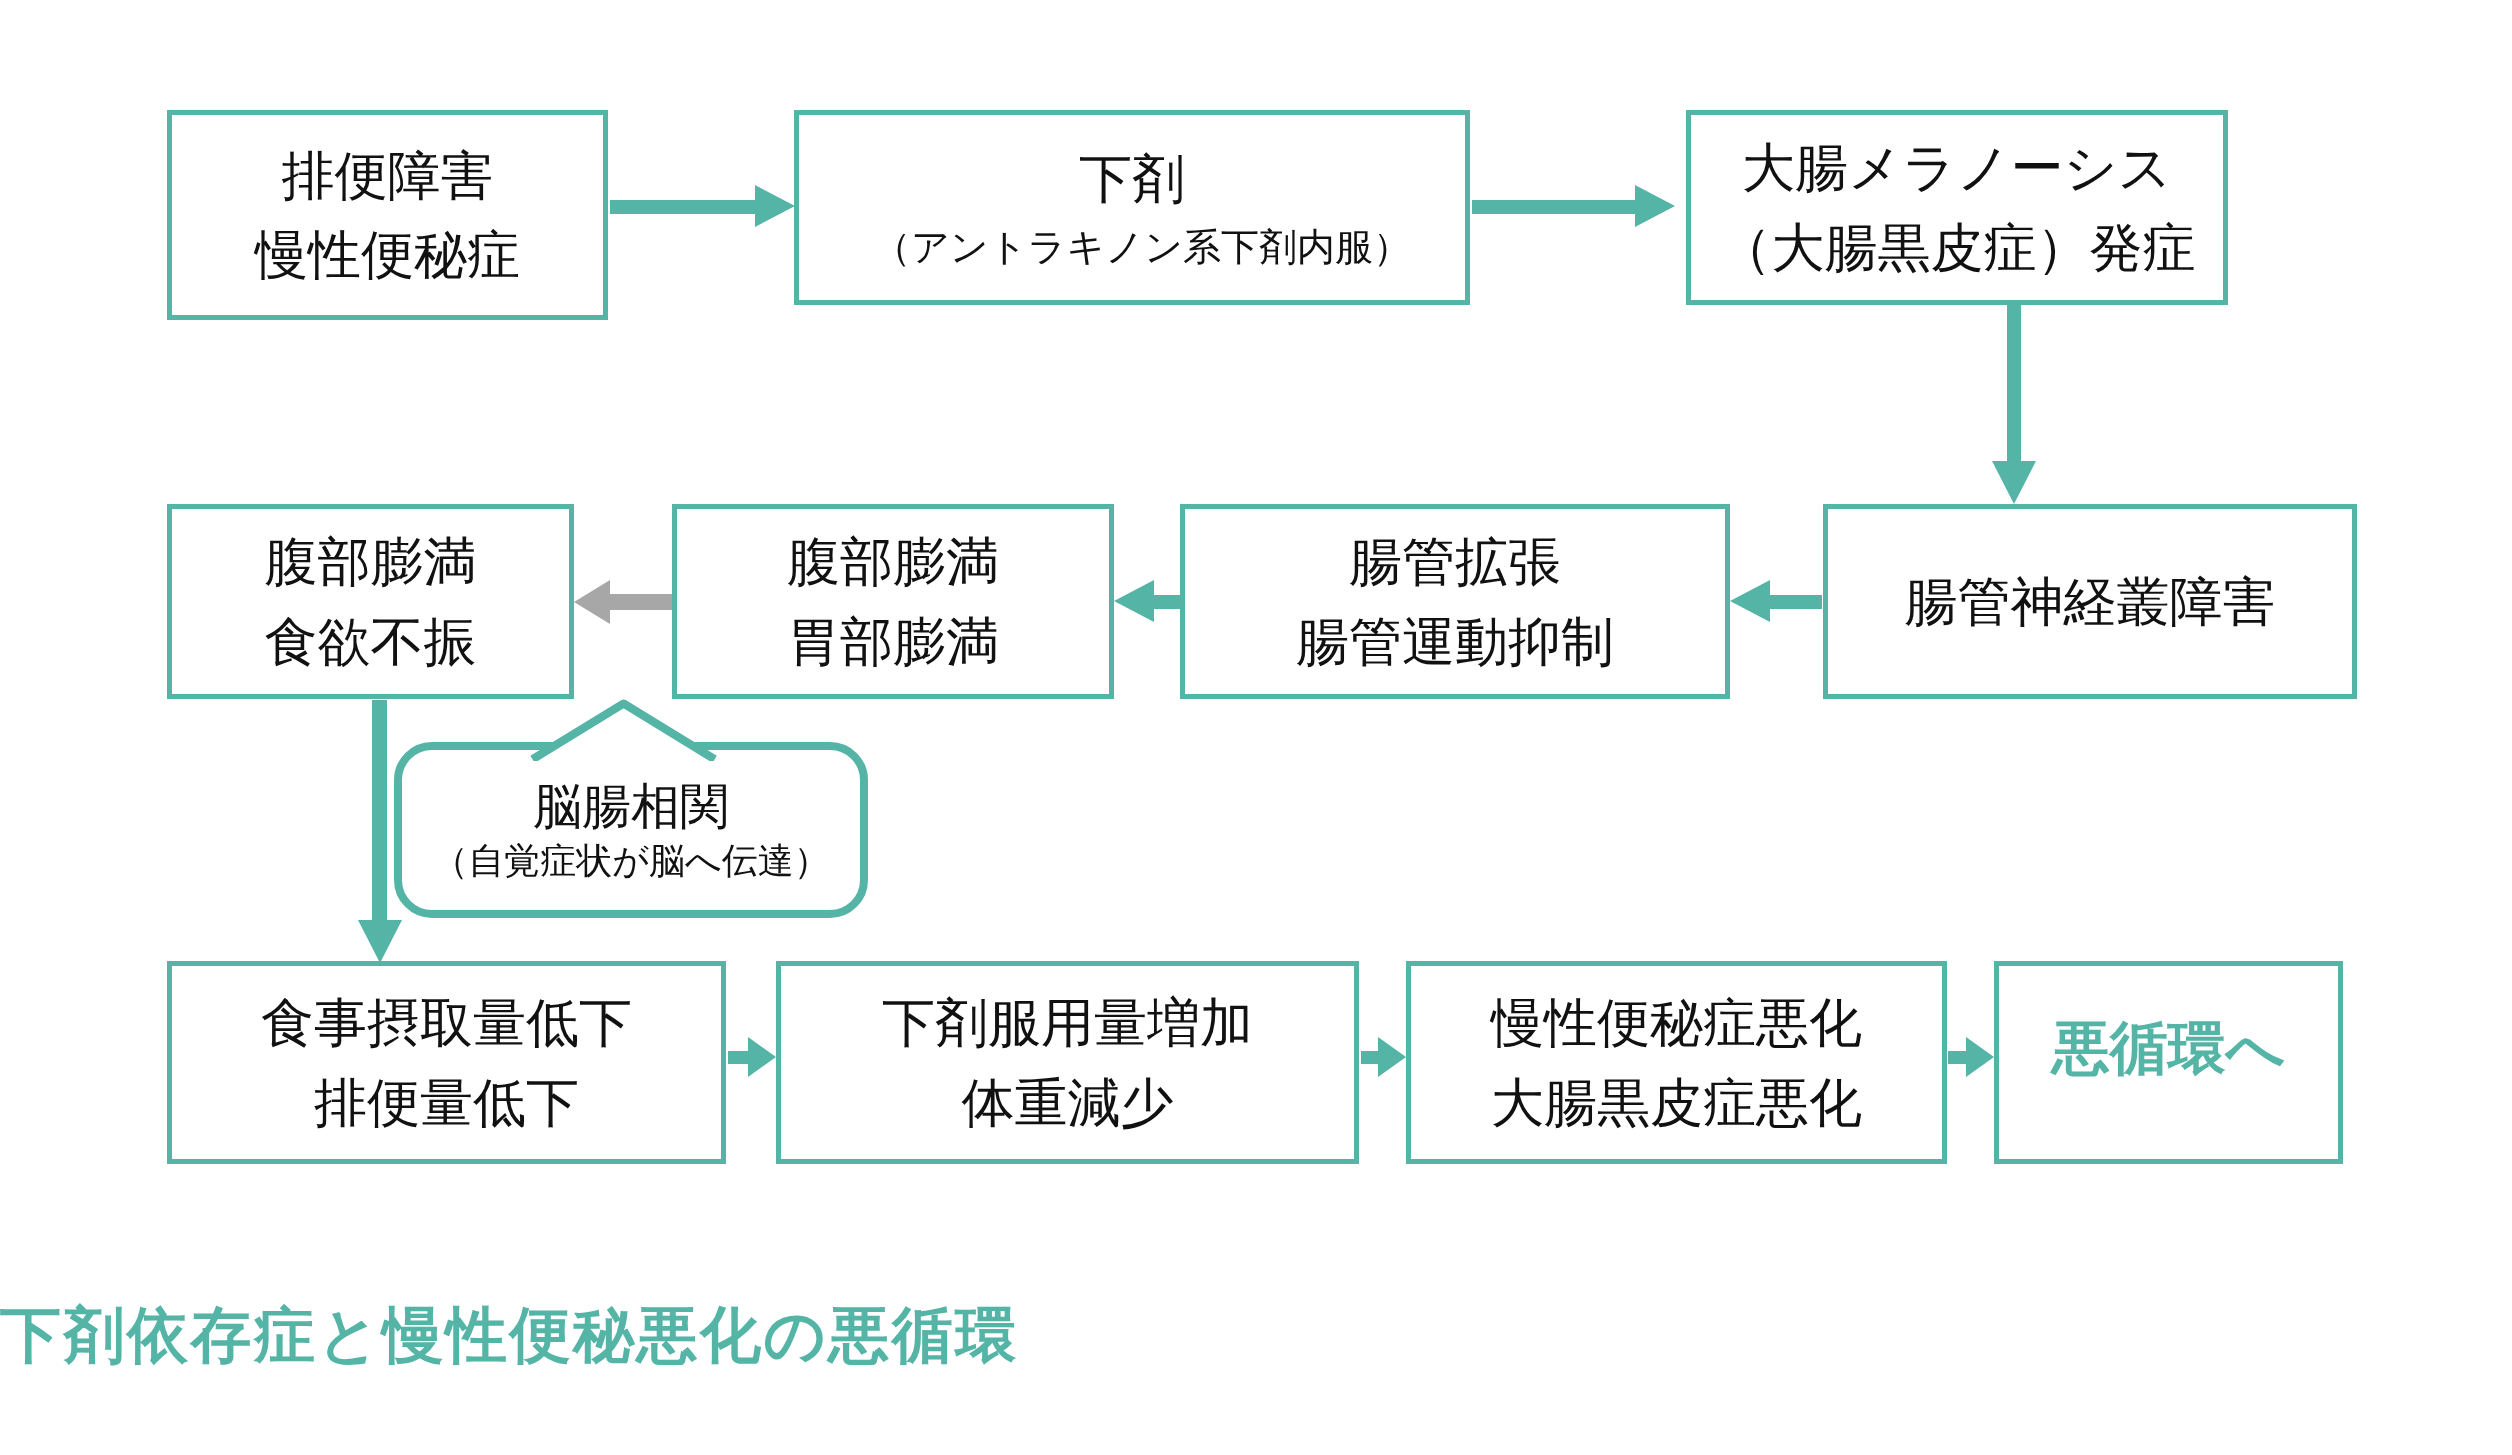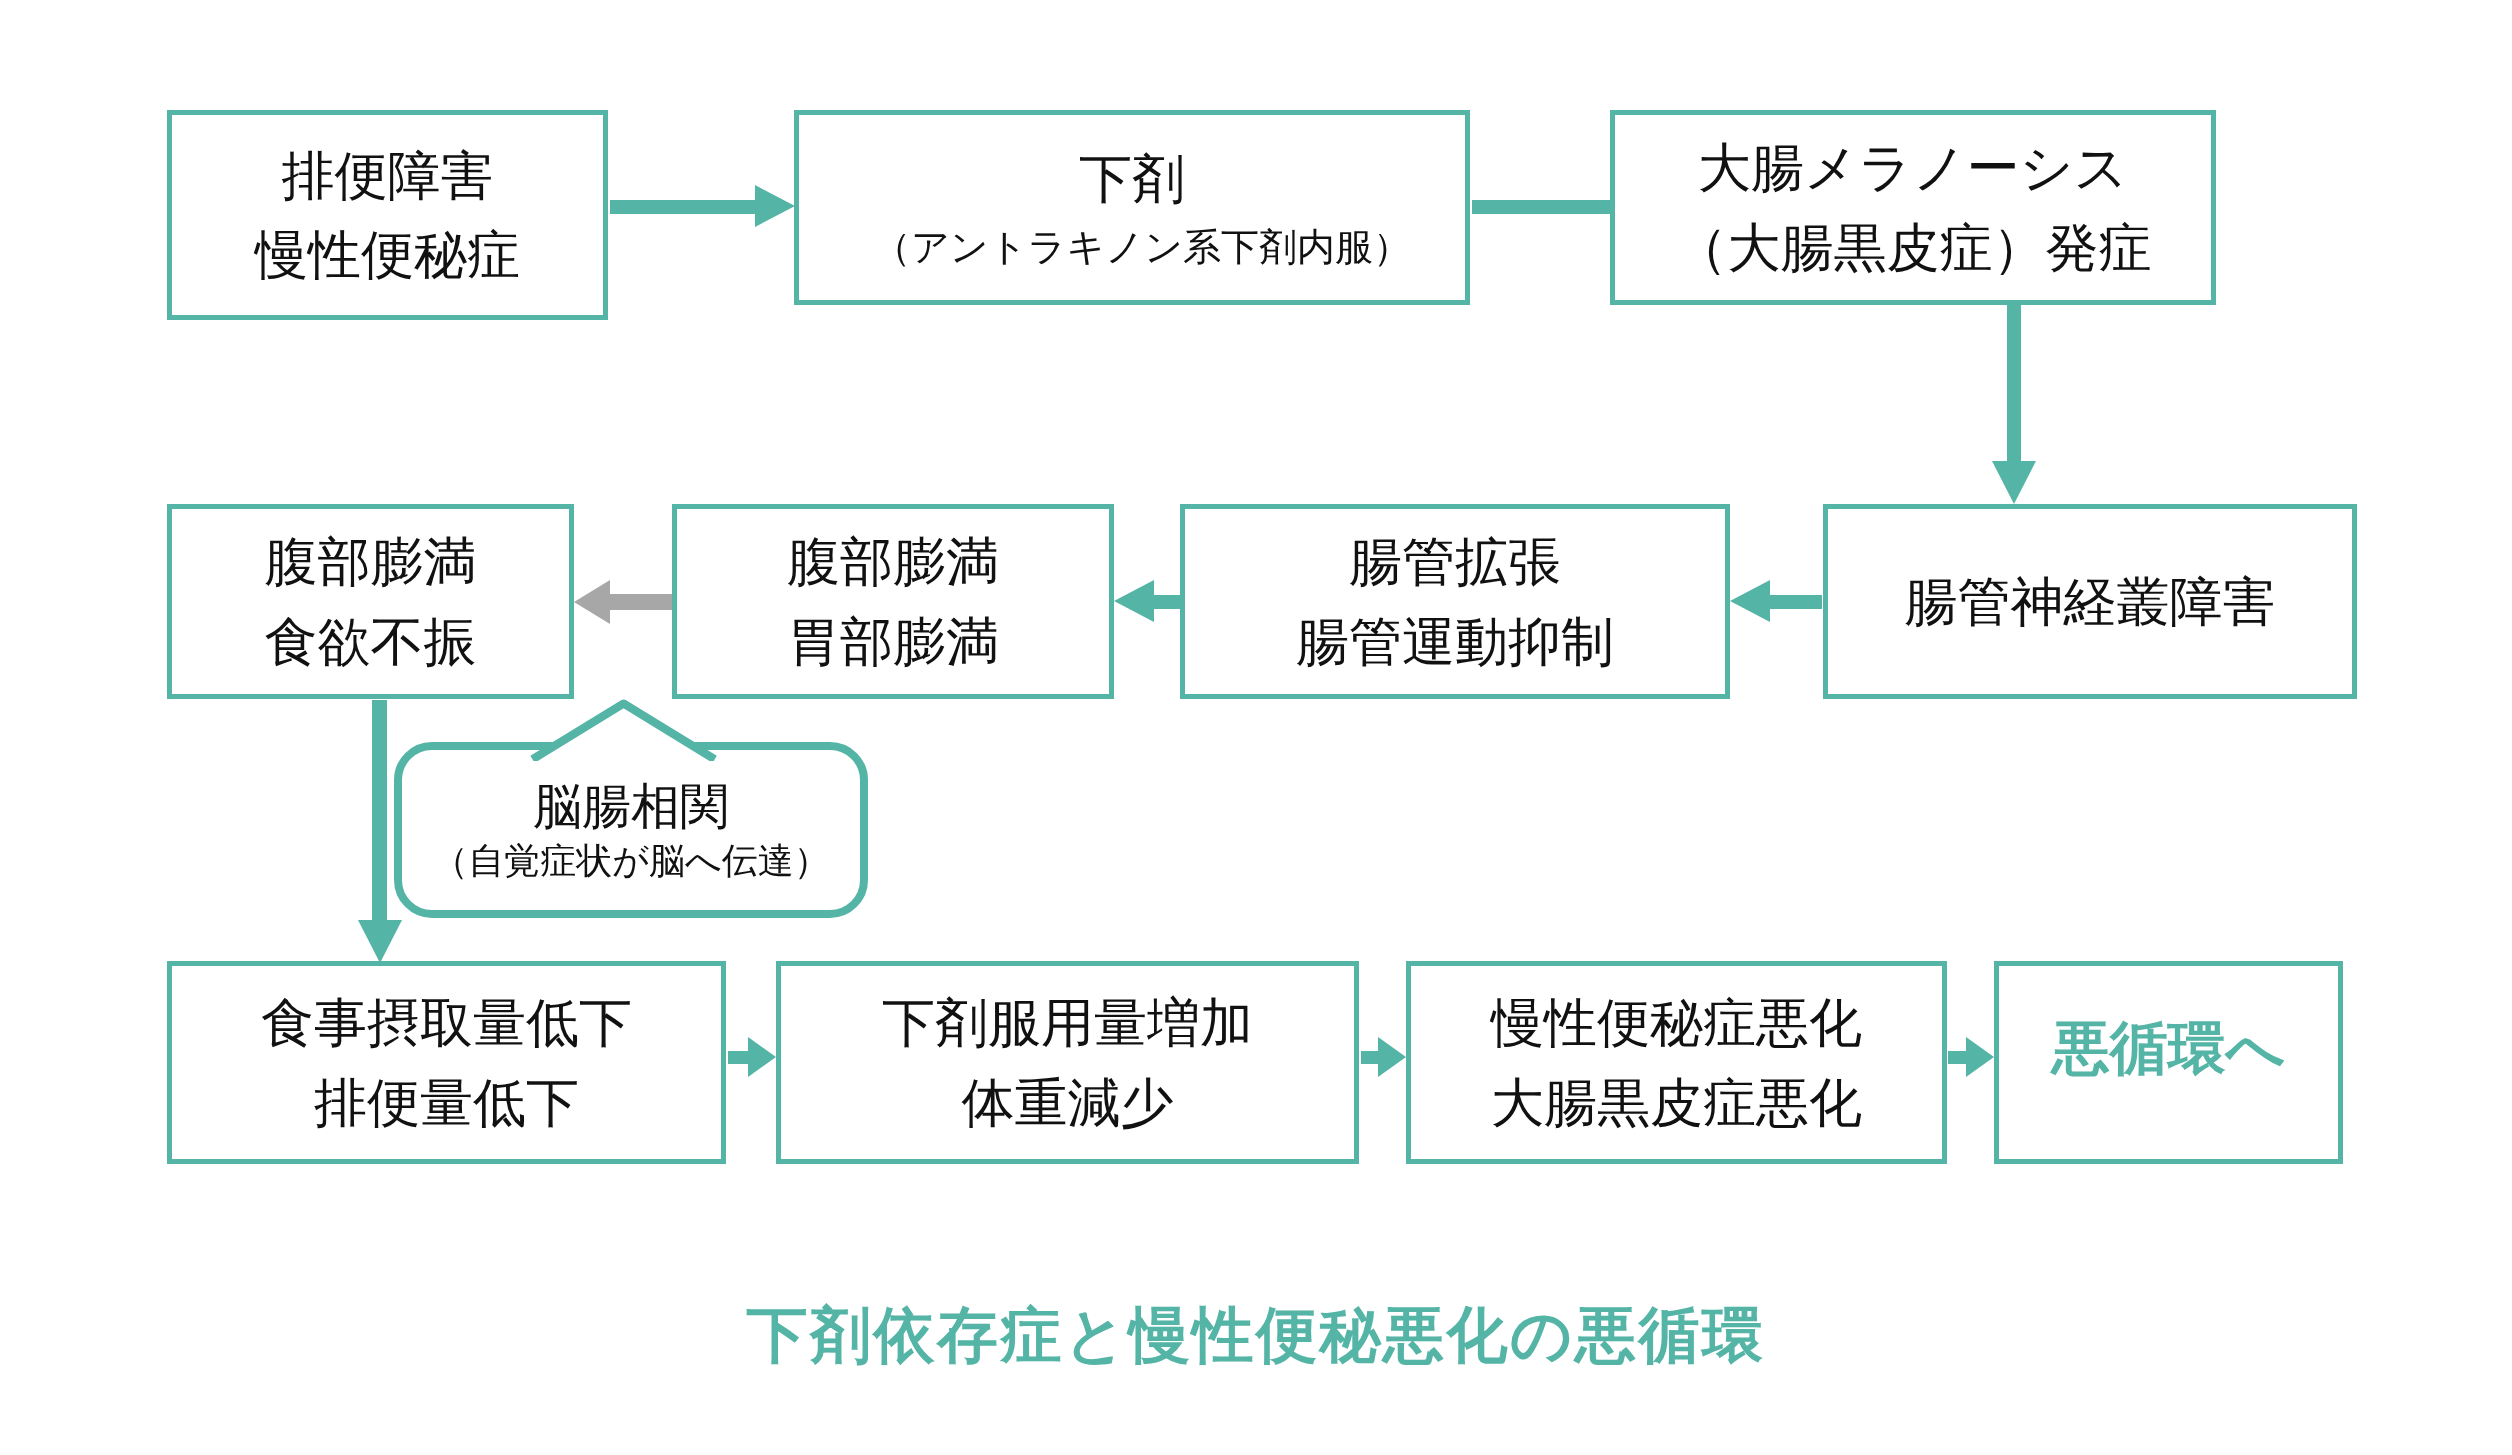--- a/index.html
+++ b/index.html
@@ -51,21 +51,20 @@
     display:flex;flex-direction:column;align-items:center;justify-content:center;
     text-align:right;color:var(--ink);
     white-space:nowrap;
   }
   .bubble .bub-main{font-size:49px;line-height:1.3;}
   .bubble .bub-sub{font-size:36px;line-height:1.3;}
   .bubble-tail{position:absolute;left:527px;top:697px;}
   .title{
     position:absolute;
     left:0;top:1295px;width:100%;
-    text-align:center;
     color:var(--accent);
     font-size:61px;
     font-weight:bold;
     letter-spacing:2.5px;
   }
 </style>
 </head>
 <body>
 
 <div class="canvas">
@@ -83,21 +82,21 @@
   <div class="box" style="left:794px;top:110px;width:676px;height:195px">
     <div>下剤</div>
     <div class="sub">（アントラキノン系下剤内服）</div>
   </div>
 
   <div>
     <div class="stem" style="left:1472px;top:200px;width:165px;height:14px"></div>
     <div class="tri tri-right" style="left:1635px;top:185px"></div>
   </div>
 
-  <div class="box" style="left:1610px;top:110px;width:606px;height:195px">
+  <div class="box" style="left:1686px;top:110px;width:542px;height:195px">
     <div>大腸メラノーシス</div>
     <div>（大腸黒皮症）発症</div>
   </div>
 
   <div>
     <div class="stem" style="left:2007px;top:305px;width:14px;height:158px"></div>
     <div class="tri tri-down" style="left:1992px;top:461px"></div>
   </div>
 
   <div class="box" style="left:1823px;top:504px;width:534px;height:195px">

